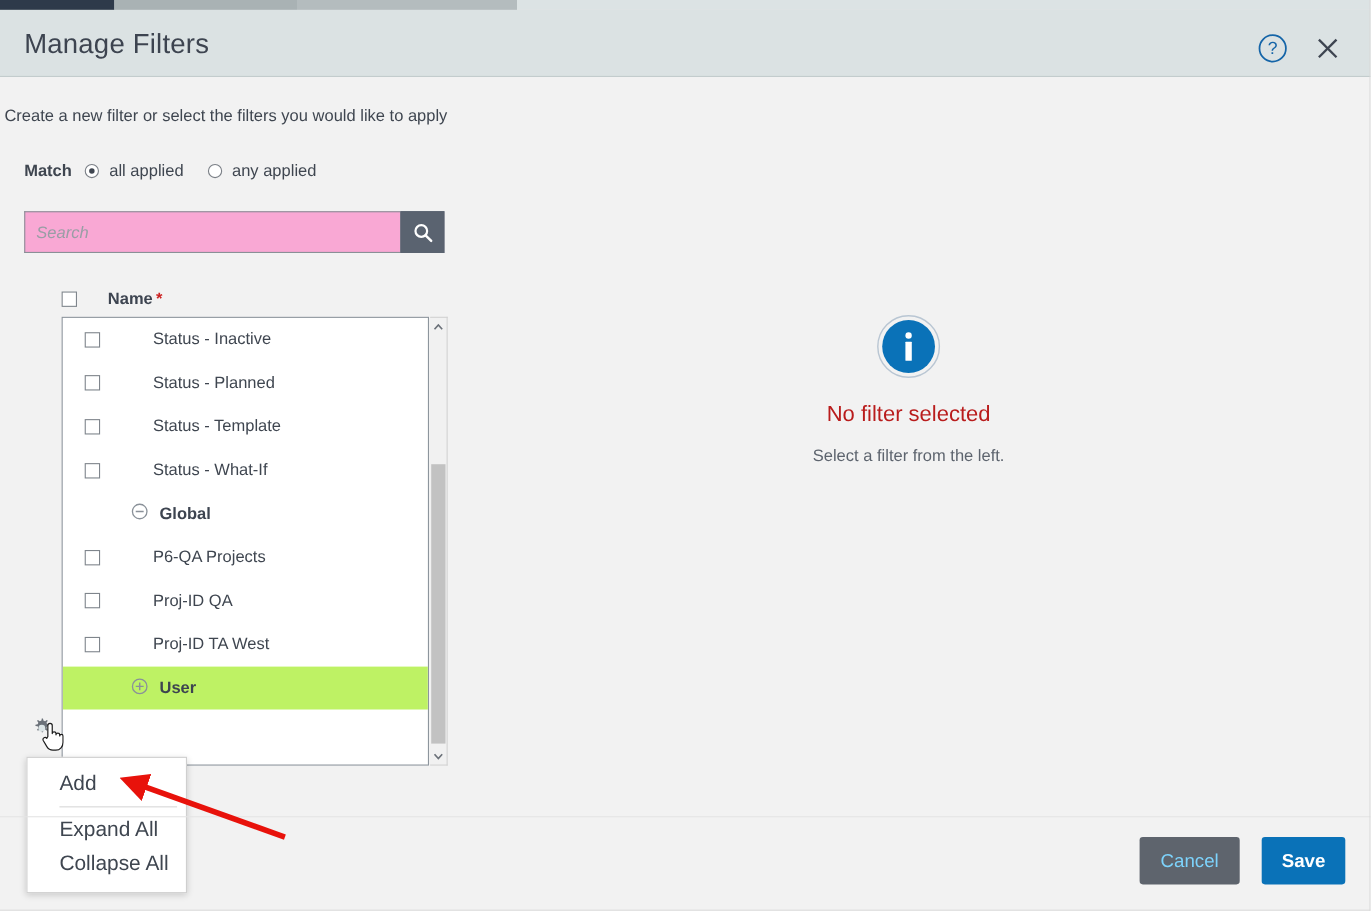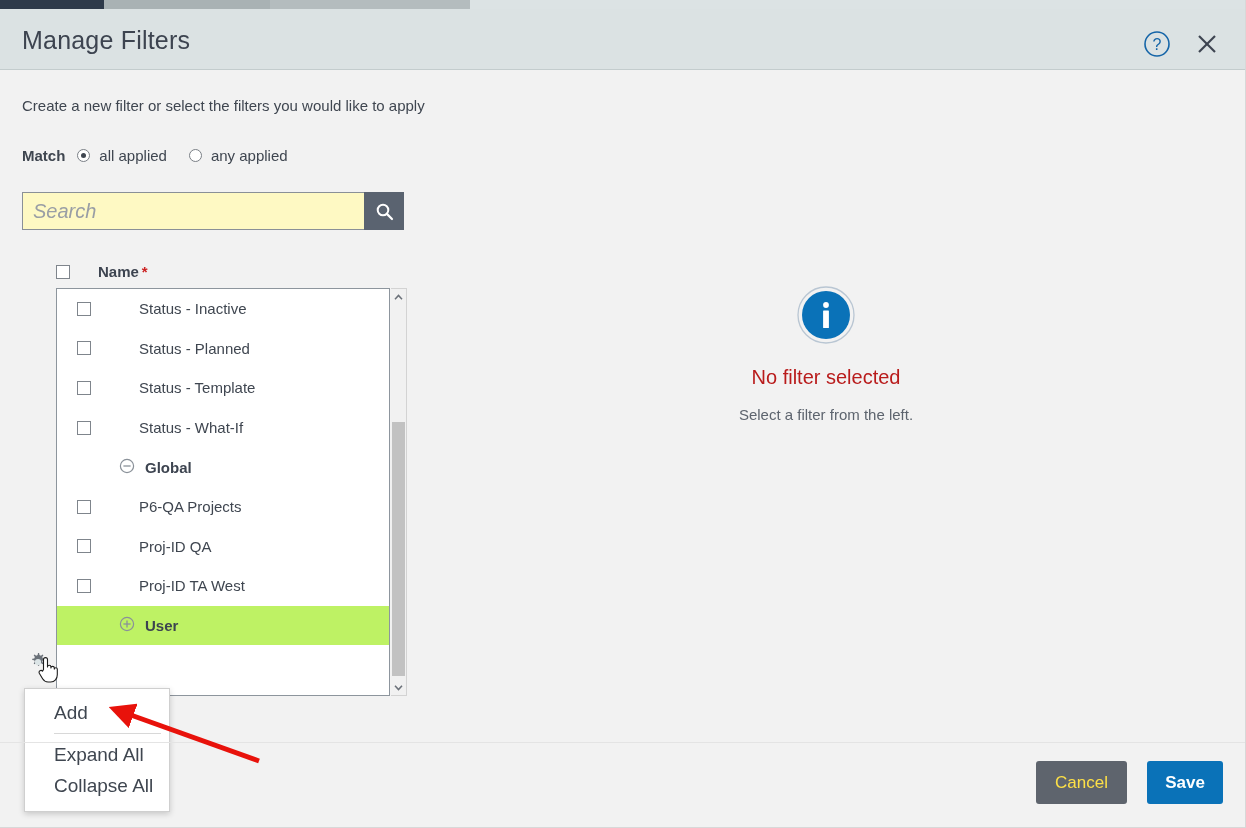--- a/index.html
+++ b/index.html
@@ -58,21 +58,21 @@
   #close-icon-btn {
     position: absolute;
     left: 1192px; top: 20px;
     width: 30px; height: 30px;
     cursor: pointer;
   }
 
   
   #intro-text {
     position: absolute;
-    left: 22px; top: 97px;
+    left: 4px; top: 97px;
     font-size: 15px;
     color: #3f4650;
   }
 
   #match-row {
     position: absolute;
     left: 22px; top: 147px;
     display: flex;
     align-items: center;
     font-size: 15px;
@@ -103,24 +103,24 @@
     position: absolute;
     left: 22px; top: 192px;
     display: flex;
   }
   #search-input {
     width: 342px; height: 38px;
     box-sizing: border-box;
     border: 1px solid #8a9097;
     border-right: none;
     padding: 0 10px;
-    font-size: 20px;
+    font-size: 15px;
     font-style: italic;
     color: #3f4650;
-    background: #fef9c3;
+    background: #f9a8d4;
     outline: none;
     font-family: "Liberation Sans", sans-serif;
   }
   #search-input::placeholder { color: #999ea5; font-style: italic; }
   #search-button {
     width: 40px; height: 38px;
     background: #5a6370;
     border: 1px solid #5a6370;
     box-sizing: border-box;
     display: flex; align-items: center; justify-content: center;
@@ -278,21 +278,21 @@
     left: 0; bottom: 0;
     width: 1246px; height: 86px;
     border-top: 1px solid #e4e4e4;
     box-sizing: border-box;
   }
   #btn-cancel {
     position: absolute;
     left: 1036px; top: 761px;
     width: 91px; height: 43px;
     background: #5e646d;
-    color: #fde047;
+    color: #7dd3fc;
     border: none;
     font-size: 17px;
     font-family: "Liberation Sans", sans-serif;
     border-radius: 3px;
     cursor: pointer;
   }
   #btn-save {
     position: absolute;
     left: 1147px; top: 761px;
     width: 76px; height: 43px;

